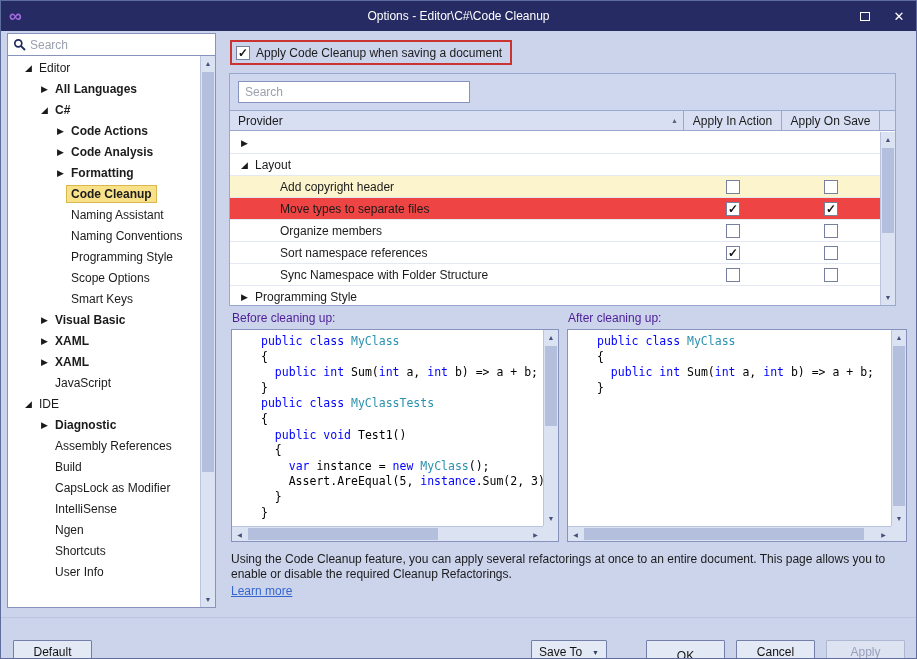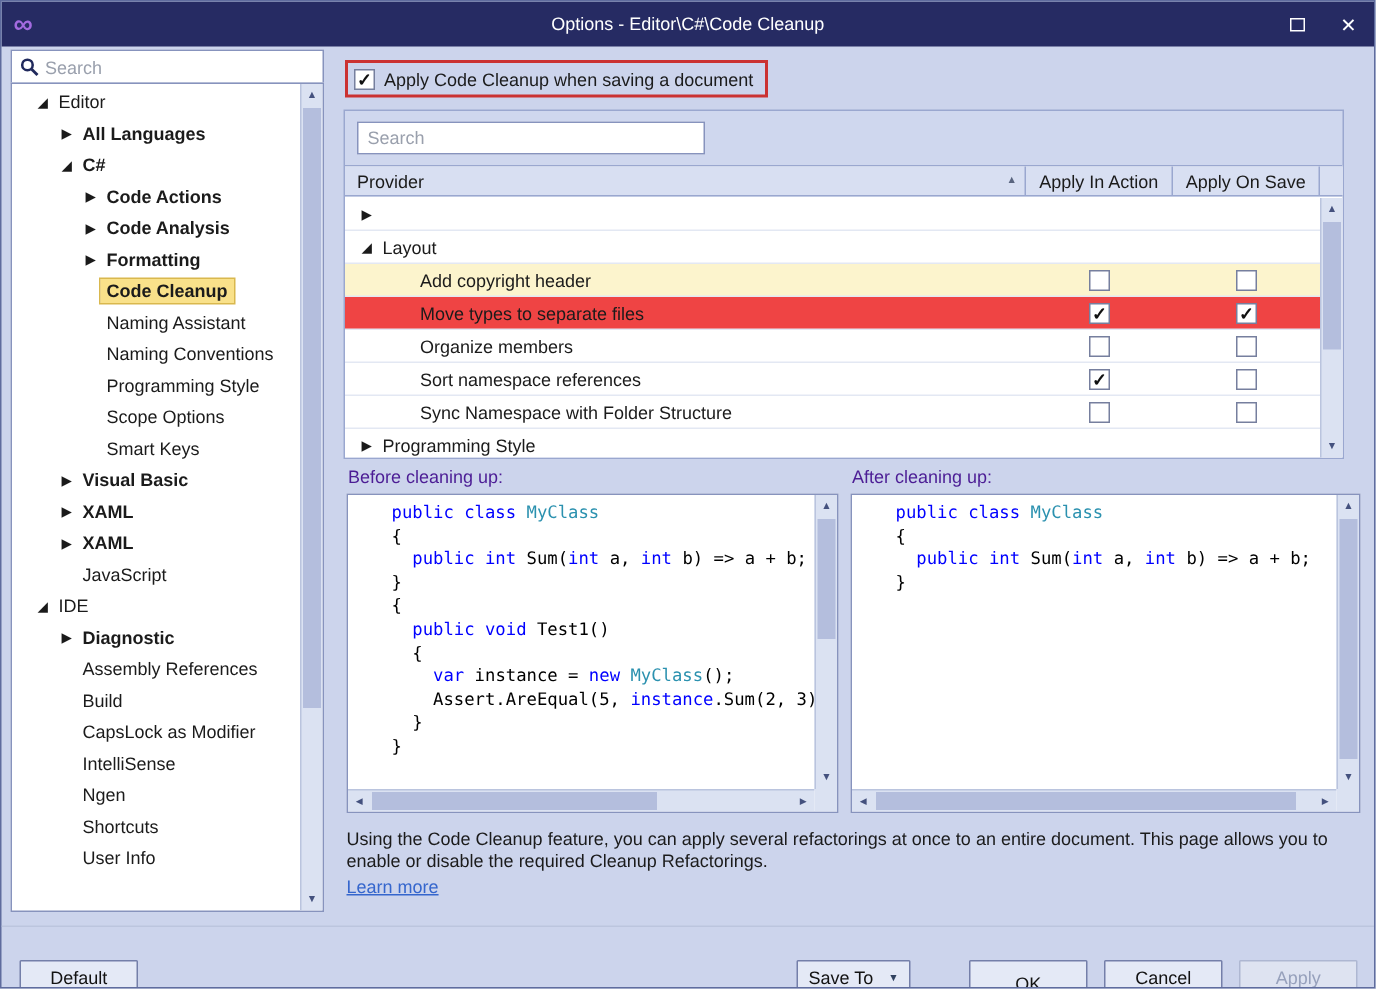--- a/index.html
+++ b/index.html
@@ -310,20 +310,21 @@
     </div>
   </div>
 
   <div class="pane-label" style="left:231px;top:310px;">Before cleaning up:</div>
   <div class="codebox" style="left:230px;top:328px;width:328px;height:213px;">
     <div class="codearea">
         <div class="cl"><span class="tk-k">public class </span><span class="tk-t">MyClass</span></div>
         <div class="cl"><span class="tk-p">{</span></div>
         <div class="cl"><span class="tk-p">  </span><span class="tk-k">public int </span><span class="tk-p">Sum(</span><span class="tk-k">int</span><span class="tk-p"> a, </span><span class="tk-k">int</span><span class="tk-p"> b) =&gt; a + b;</span></div>
         <div class="cl"><span class="tk-p">}</span></div>
+        <div class="cl"><span class="tk-k">public class </span><span class="tk-t">MyClassTests</span></div>
         <div class="cl"><span class="tk-p">{</span></div>
         <div class="cl"><span class="tk-p">  </span><span class="tk-k">public void </span><span class="tk-p">Test1()</span></div>
         <div class="cl"><span class="tk-p">  {</span></div>
         <div class="cl"><span class="tk-p">    </span><span class="tk-k">var</span><span class="tk-p"> instance = </span><span class="tk-k">new</span><span class="tk-p"> </span><span class="tk-t">MyClass</span><span class="tk-p">();</span></div>
         <div class="cl"><span class="tk-p">    Assert.AreEqual(5, </span><span class="tk-k">instance</span><span class="tk-p">.Sum(2, 3));</span></div>
         <div class="cl"><span class="tk-p">  }</span></div>
         <div class="cl"><span class="tk-p">}</span></div>
       </div>
     <div class="vsb" style="bottom:15px;">
       <div class="ar up">▲</div>

